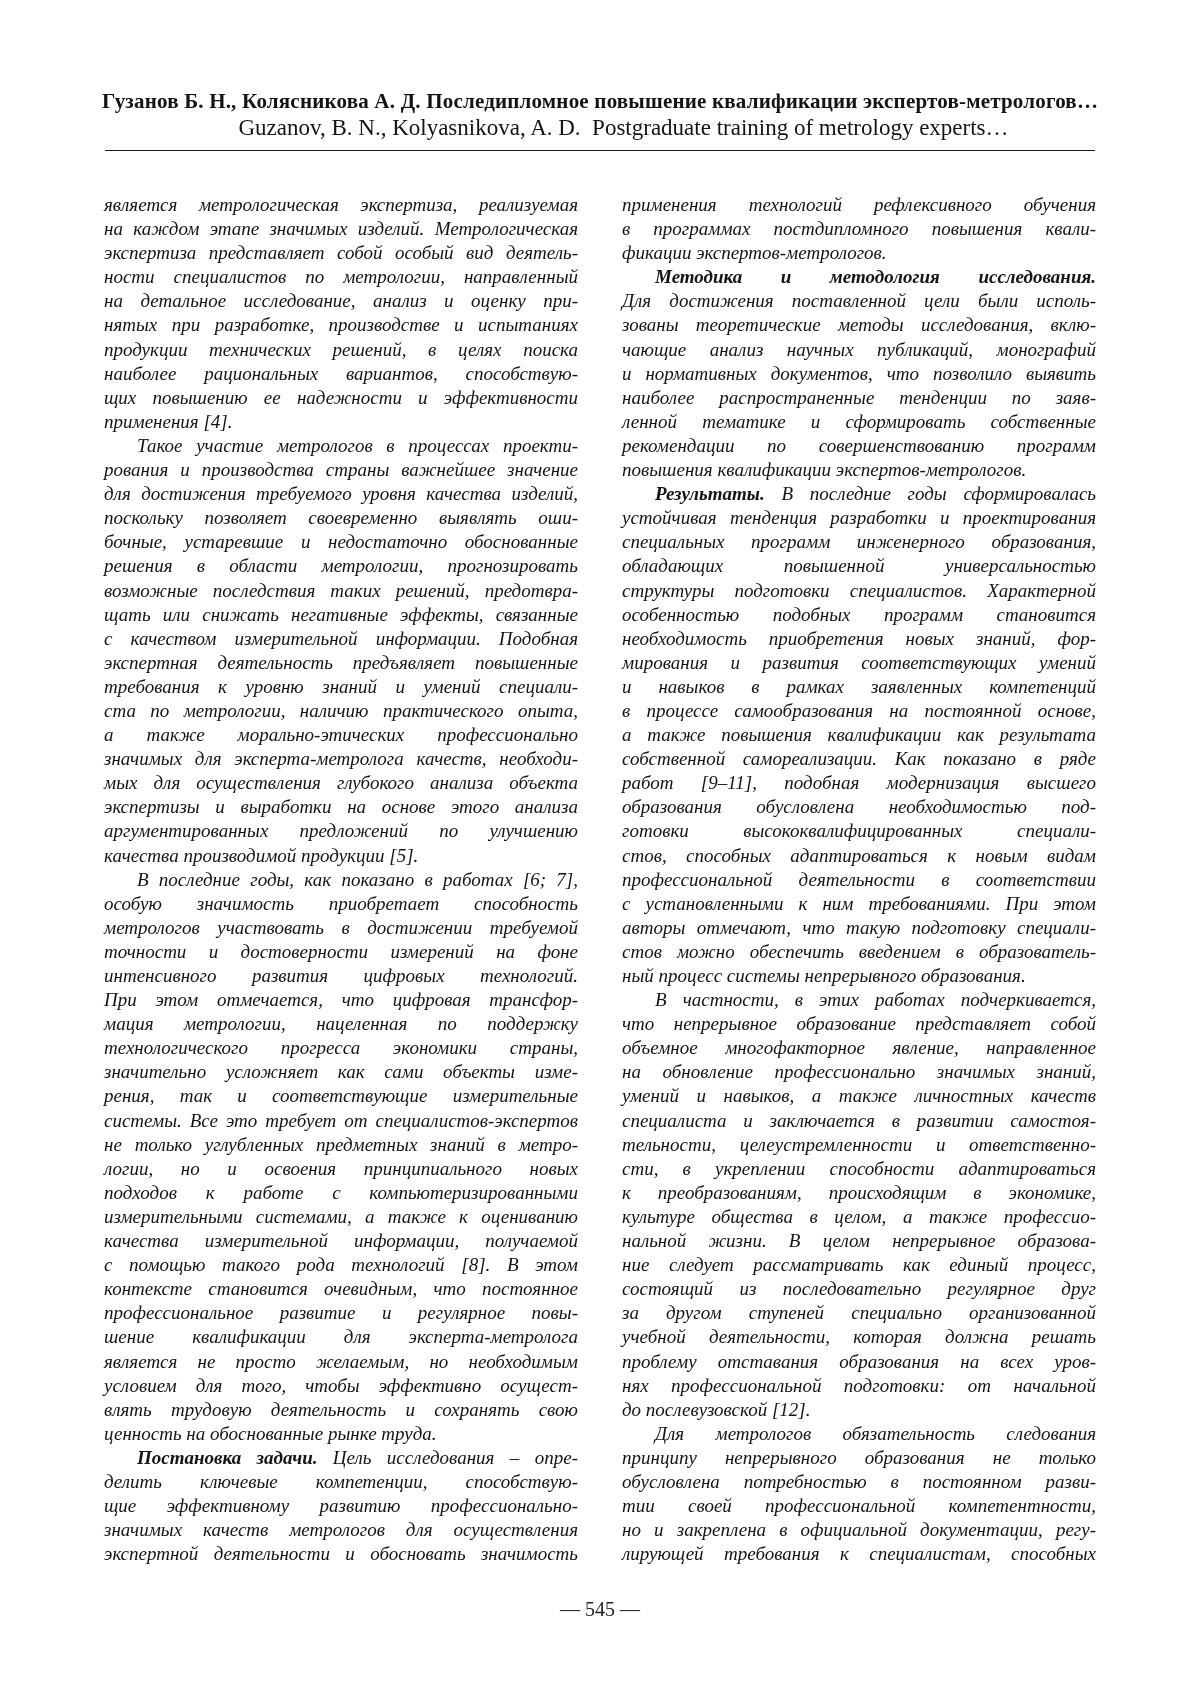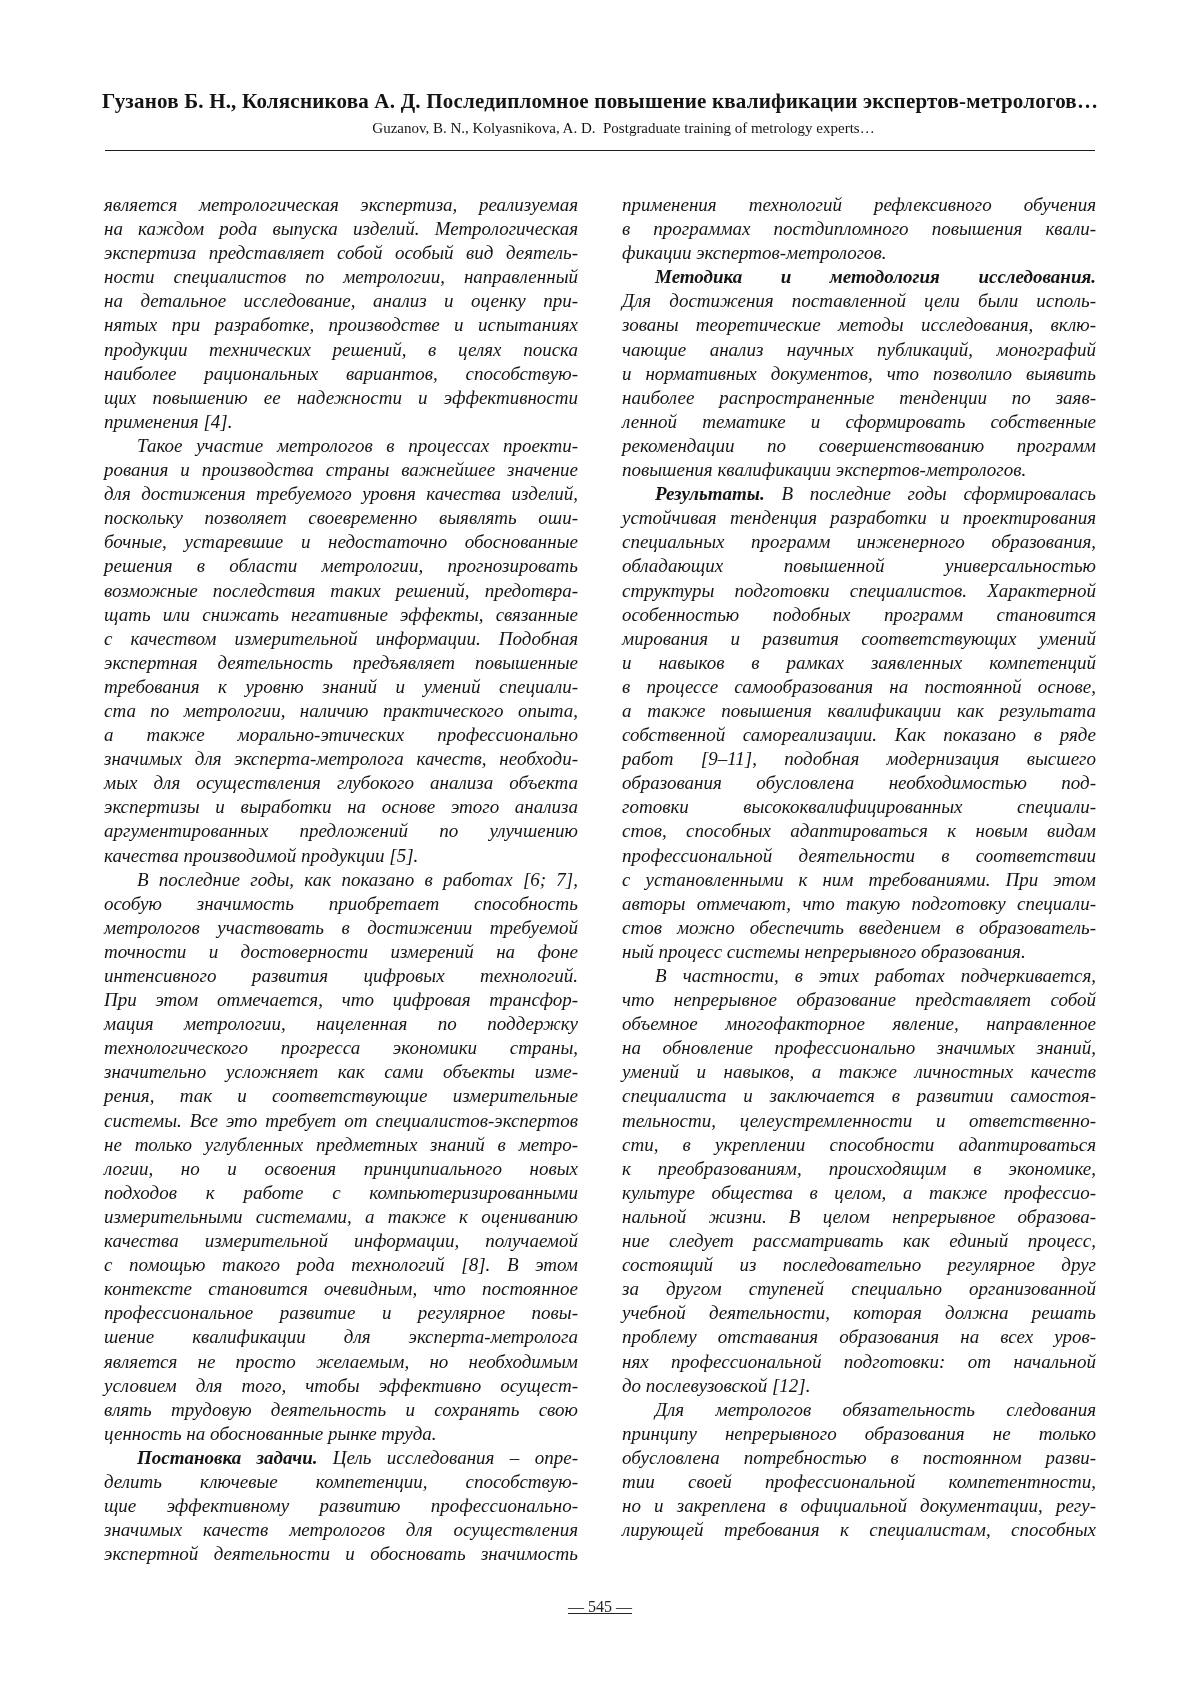--- a/index.html
+++ b/index.html
@@ -5,47 +5,47 @@
   html,body{margin:0;padding:0;}
   body{
     width:1200px;height:1697px;
     background:#ffffff;color:#141414;
     font-family:"Liberation Serif","DejaVu Serif",serif;
     overflow:hidden;
   }
   .page{position:relative;width:1200px;height:1697px;}
   .header{padding-top:88px;text-align:center;}
   .title-ru{font-weight:bold;font-size:21px;line-height:27px;letter-spacing:.2px;}
-  .title-en{font-size:15px;line-height:26px;padding-left:47px;}
+  .title-en{font-size:23px;line-height:26px;padding-left:47px;}
   .rule{width:990px;margin:9px auto 0;border:0;border-top:1.6px solid #1c1c1c;height:0;}
   .body{width:992px;margin:42px auto 0;display:flex;justify-content:space-between;font-style:italic;}
   .col{width:474px;font-size:19px;line-height:24.1px;}
   .line{text-align:justify;text-align-last:left;}
   .line.just{text-align-last:justify;}
   .line.indent{text-indent:33px;}
   .line b{font-weight:bold;}
   .pagenum{
     position:absolute;left:0;top:1598px;width:100%;
-    text-align:center;font-size:16px;color:#222;text-decoration:underline;
+    text-align:center;font-size:20px;color:#222;
   }
 </style>
 </head>
 <body>
 
 <div class="page">
   <div class="header">
     <div class="title-ru">Гузанов Б. Н., Колясникова А. Д. Последипломное повышение квалификации экспертов-метрологов…</div>
     <div class="title-en">Guzanov, B. N., Kolyasnikova, A. D.&nbsp; Postgraduate training of metrology experts…</div>
     <hr class="rule">
   </div>
 
   <div class="body">
     <div class="col">
         <div class="line just">является метрологическая экспертиза, реализуемая</div>
-        <div class="line just">на каждом рода выпуска изделий. Метрологическая</div>
+        <div class="line just">на каждом этапе значимых изделий. Метрологическая</div>
         <div class="line just">экспертиза представляет собой особый вид деятель-</div>
         <div class="line just">ности специалистов по метрологии, направленный</div>
         <div class="line just">на детальное исследование, анализ и оценку при-</div>
         <div class="line just">нятых при разработке, производстве и испытаниях</div>
         <div class="line just">продукции технических решений, в целях поиска</div>
         <div class="line just">наиболее рациональных вариантов, способствую-</div>
         <div class="line just">щих повышению ее надежности и эффективности</div>
         <div class="line">применения [4].</div>
         <div class="line indent just">Такое участие метрологов в процессах проекти-</div>
         <div class="line just">рования и производства страны важнейшее значение</div>
@@ -107,20 +107,21 @@
         <div class="line just">наиболее распространенные тенденции по заяв-</div>
         <div class="line just">ленной тематике и сформировать собственные</div>
         <div class="line just">рекомендации по совершенствованию программ</div>
         <div class="line">повышения квалификации экспертов-метрологов.</div>
         <div class="line indent just"><b>Результаты.</b> В последние годы сформировалась</div>
         <div class="line just">устойчивая тенденция разработки и проектирования</div>
         <div class="line just">специальных программ инженерного образования,</div>
         <div class="line just">обладающих повышенной универсальностью</div>
         <div class="line just">структуры подготовки специалистов. Характерной</div>
         <div class="line just">особенностью подобных программ становится</div>
+        <div class="line just">необходимость приобретения новых знаний, фор-</div>
         <div class="line just">мирования и развития соответствующих умений</div>
         <div class="line just">и навыков в рамках заявленных компетенций</div>
         <div class="line just">в процессе самообразования на постоянной основе,</div>
         <div class="line just">а также повышения квалификации как результата</div>
         <div class="line just">собственной самореализации. Как показано в ряде</div>
         <div class="line just">работ [9–11], подобная модернизация высшего</div>
         <div class="line just">образования обусловлена необходимостью под-</div>
         <div class="line just">готовки высококвалифицированных специали-</div>
         <div class="line just">стов, способных адаптироваться к новым видам</div>
         <div class="line just">профессиональной деятельности в соответствии</div>

